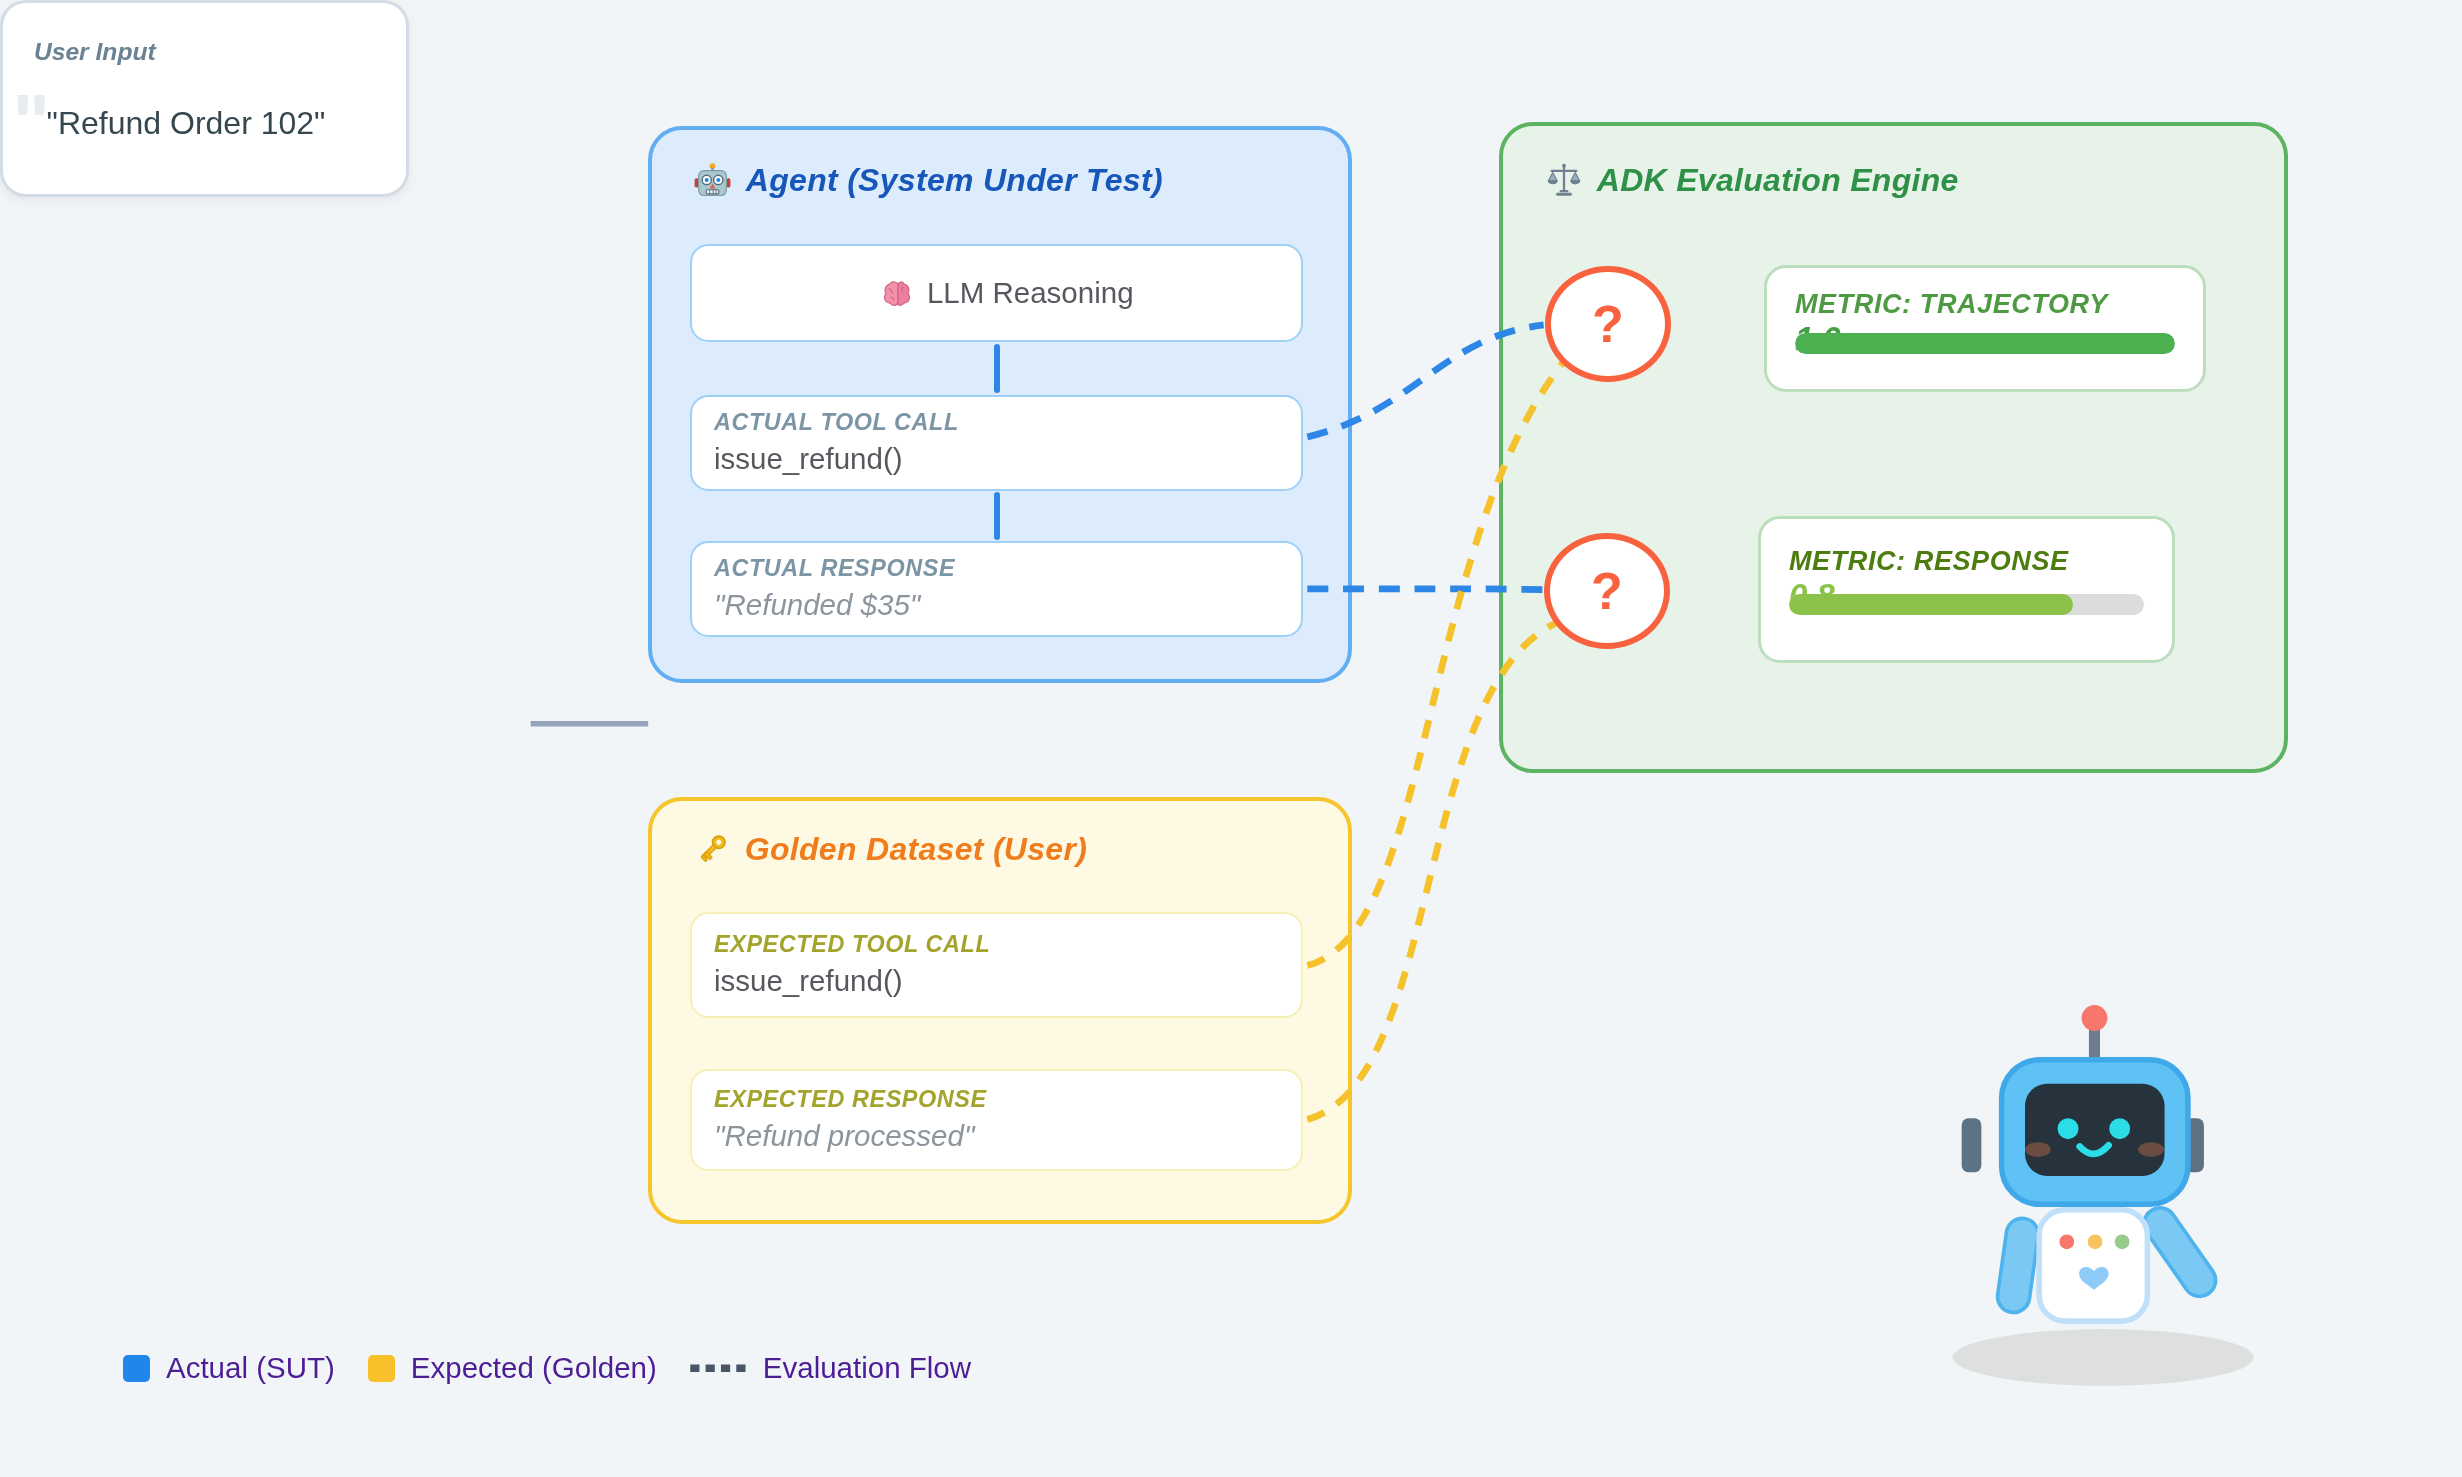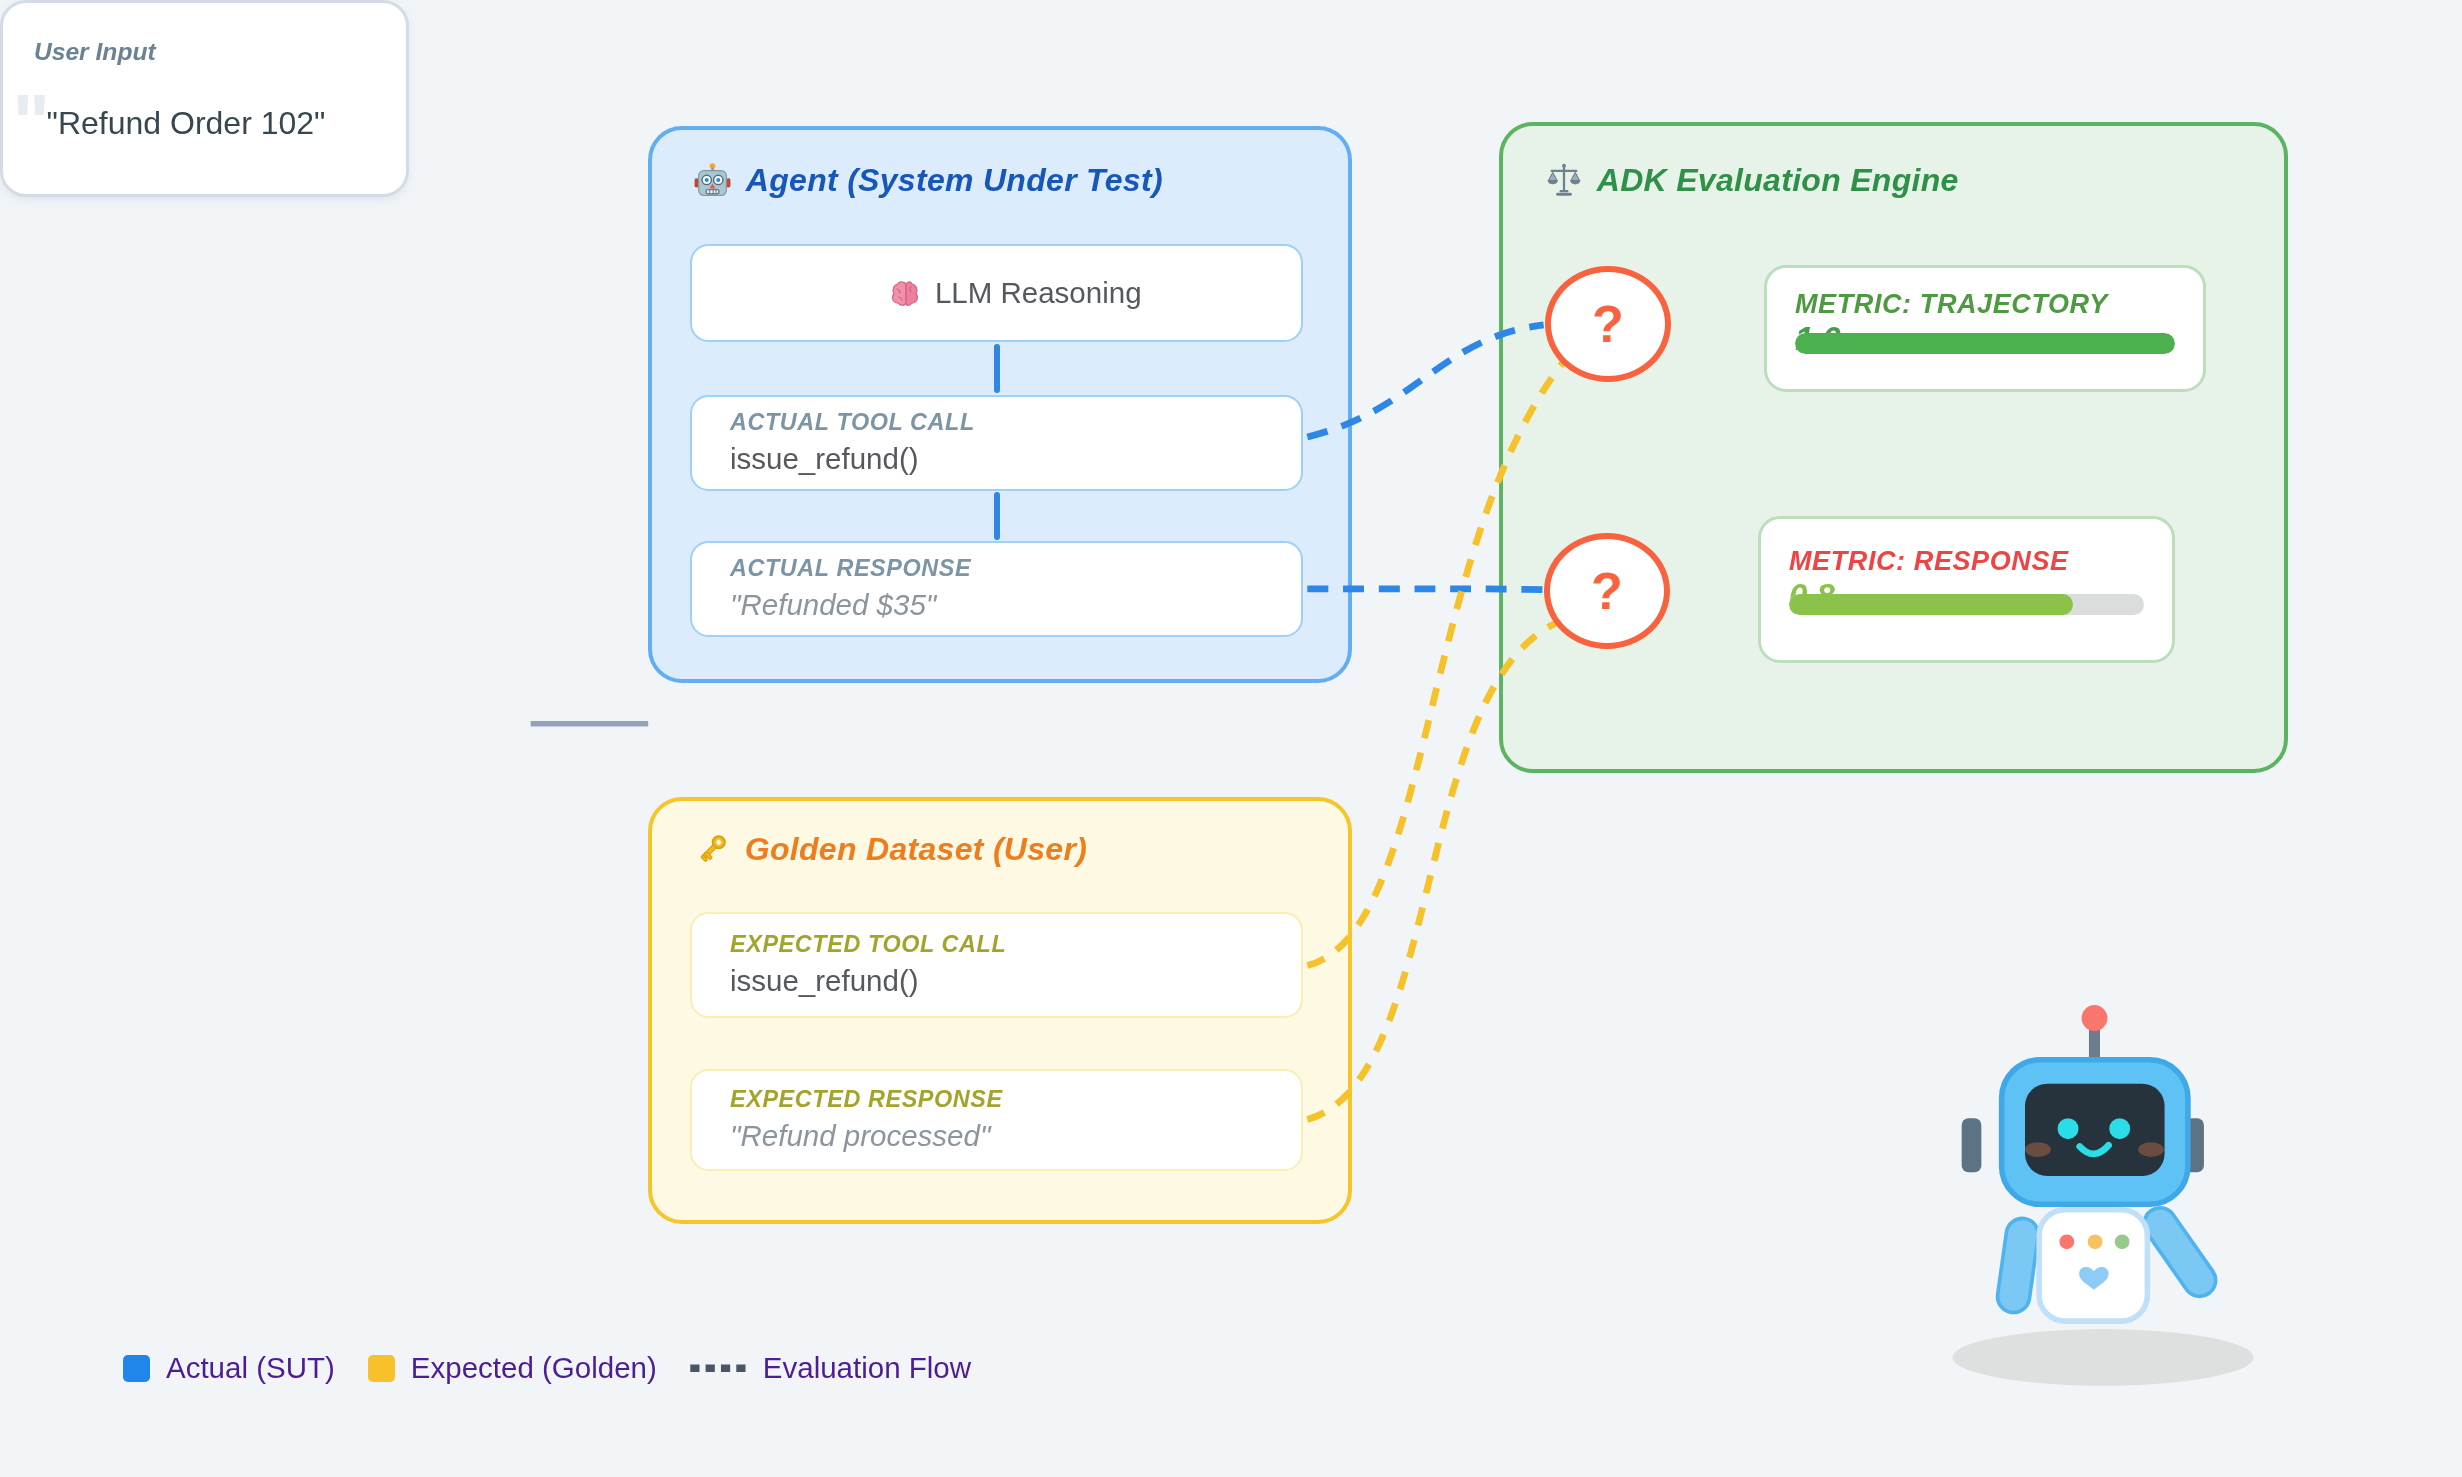--- a/index.html
+++ b/index.html
@@ -18,21 +18,21 @@
 
   
   .sec-title{position:absolute;display:flex;align-items:center;gap:14.8px;font-weight:bold;font-style:italic;font-size:32px;letter-spacing:0.3px;white-space:nowrap;}
   .agent-box .sec-title{left:42px;top:32px;color:#1757ba;}
   .golden-box .sec-title{left:42px;top:29.5px;color:#ef7d1d;}
   .engine-box .sec-title{left:43px;top:36px;color:#2e9147;}
   .sec-title svg{display:block;}
 
   
   .card{position:absolute;left:38px;width:613px;background:#ffffff;box-sizing:border-box;border-radius:18.5px;
-        display:flex;flex-direction:column;justify-content:center;padding-left:38px;}
+        display:flex;flex-direction:column;justify-content:center;padding-left:22px;}
   .agent-box .card{border:2.5px solid #9fd0f8;}
   .golden-box .card{border:2.5px solid #f7efb4;}
   .card .lbl{font-size:23.4px;font-weight:bold;font-style:italic;letter-spacing:0.6px;line-height:1.25;}
   .agent-box .lbl{color:#7c95a5;}
   .golden-box .lbl{color:#a3a42c;}
   .card .val{font-size:29.5px;color:#55595e;line-height:1.3;margin-top:2.5px;}
   .card .val.quoted{font-style:italic;color:#8c959d;}
   .reasoning-row{flex-direction:row;align-items:center;gap:13.5px;}
   .reasoning-row .val{margin-top:0;}
 
@@ -175,21 +175,21 @@
     </div>
     <div class="track">
       <div class="fill" style="width:100%;background:#4caf50"></div>
     </div>
   </div>
 
   <div class="qbadge" style="left:41px;top:407px;">?</div>
 
   <div class="metric metric-2" style="left:255px;top:390px;width:417px;height:147px;">
     <div class="mrow" style="padding-top:27px;">
-      <span class="mlbl" style="color:#ef4444">METRIC: RESPONSE</span>
+      <span class="mlbl" style="color:#4d7c0f">METRIC: RESPONSE</span>
       <span class="mval" style="color:#8bc34a">0.8</span>
     </div>
     <div class="track">
       <div class="fill" style="width:80%;background:#8bc34a"></div>
     </div>
   </div>
 </div>
 
 <svg class="overlay" width="2462" height="1477" viewBox="0 0 4000 2400">
   <path d="M 862 1176 H 1053" stroke="#94a3b8" stroke-width="9" fill="none"></path>

